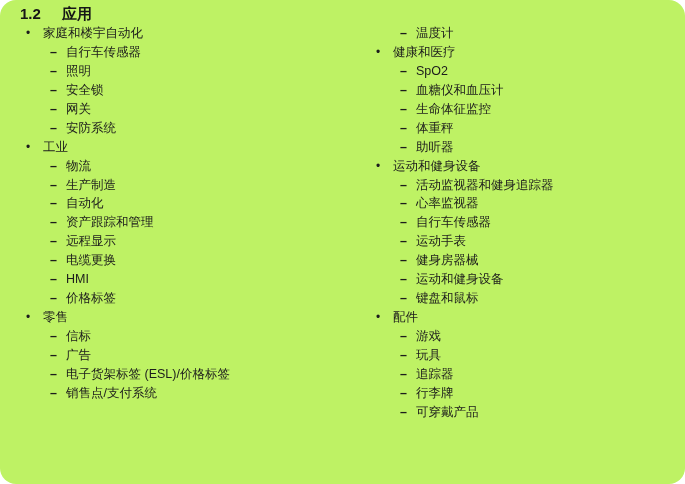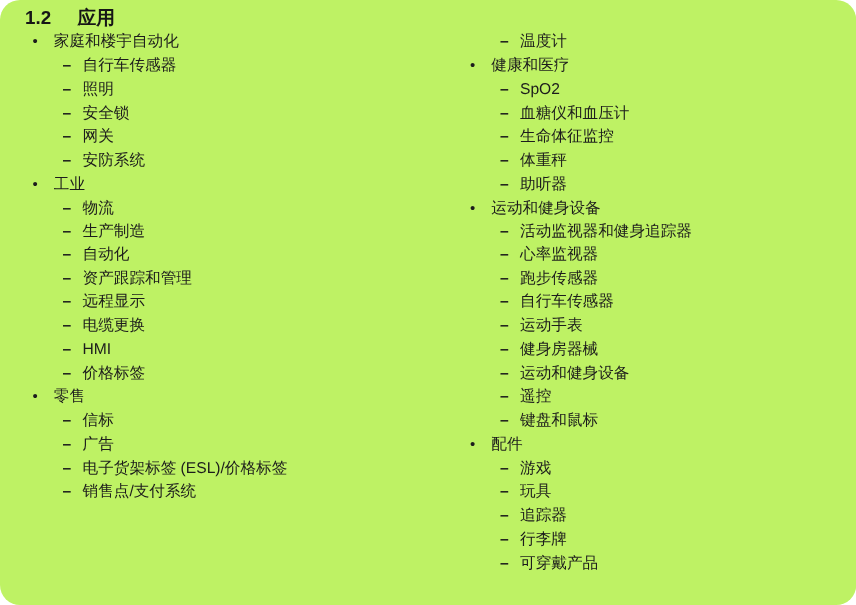--- a/index.html
+++ b/index.html
@@ -93,26 +93,24 @@
       <div class="line l2"><span class="dash">–</span><span class="label">温度计</span></div>
       <div class="line l1"><span class="bullet">•</span><span class="label">健康和医疗</span></div>
       <div class="line l2"><span class="dash">–</span><span class="label">SpO2</span></div>
       <div class="line l2"><span class="dash">–</span><span class="label">血糖仪和血压计</span></div>
       <div class="line l2"><span class="dash">–</span><span class="label">生命体征监控</span></div>
       <div class="line l2"><span class="dash">–</span><span class="label">体重秤</span></div>
       <div class="line l2"><span class="dash">–</span><span class="label">助听器</span></div>
       <div class="line l1"><span class="bullet">•</span><span class="label">运动和健身设备</span></div>
       <div class="line l2"><span class="dash">–</span><span class="label">活动监视器和健身追踪器</span></div>
       <div class="line l2"><span class="dash">–</span><span class="label">心率监视器</span></div>
-      <div class="line l2"><span class="dash">–</span><span class="label">跑步传感器</span></div>
       <div class="line l2"><span class="dash">–</span><span class="label">自行车传感器</span></div>
       <div class="line l2"><span class="dash">–</span><span class="label">运动手表</span></div>
       <div class="line l2"><span class="dash">–</span><span class="label">健身房器械</span></div>
       <div class="line l2"><span class="dash">–</span><span class="label">运动和健身设备</span></div>
-      <div class="line l2"><span class="dash">–</span><span class="label">遥控</span></div>
       <div class="line l2"><span class="dash">–</span><span class="label">键盘和鼠标</span></div>
       <div class="line l1"><span class="bullet">•</span><span class="label">配件</span></div>
       <div class="line l2"><span class="dash">–</span><span class="label">游戏</span></div>
       <div class="line l2"><span class="dash">–</span><span class="label">玩具</span></div>
       <div class="line l2"><span class="dash">–</span><span class="label">追踪器</span></div>
       <div class="line l2"><span class="dash">–</span><span class="label">行李牌</span></div>
       <div class="line l2"><span class="dash">–</span><span class="label">可穿戴产品</span></div>
     </div>
 </div>
 

